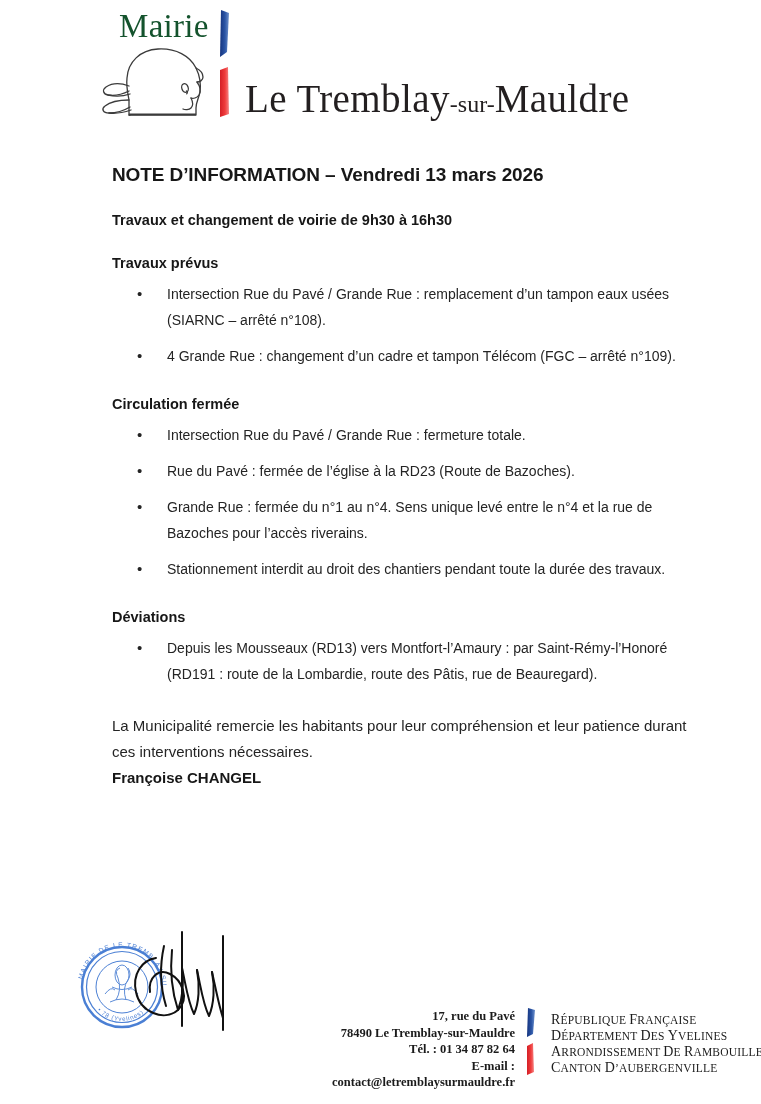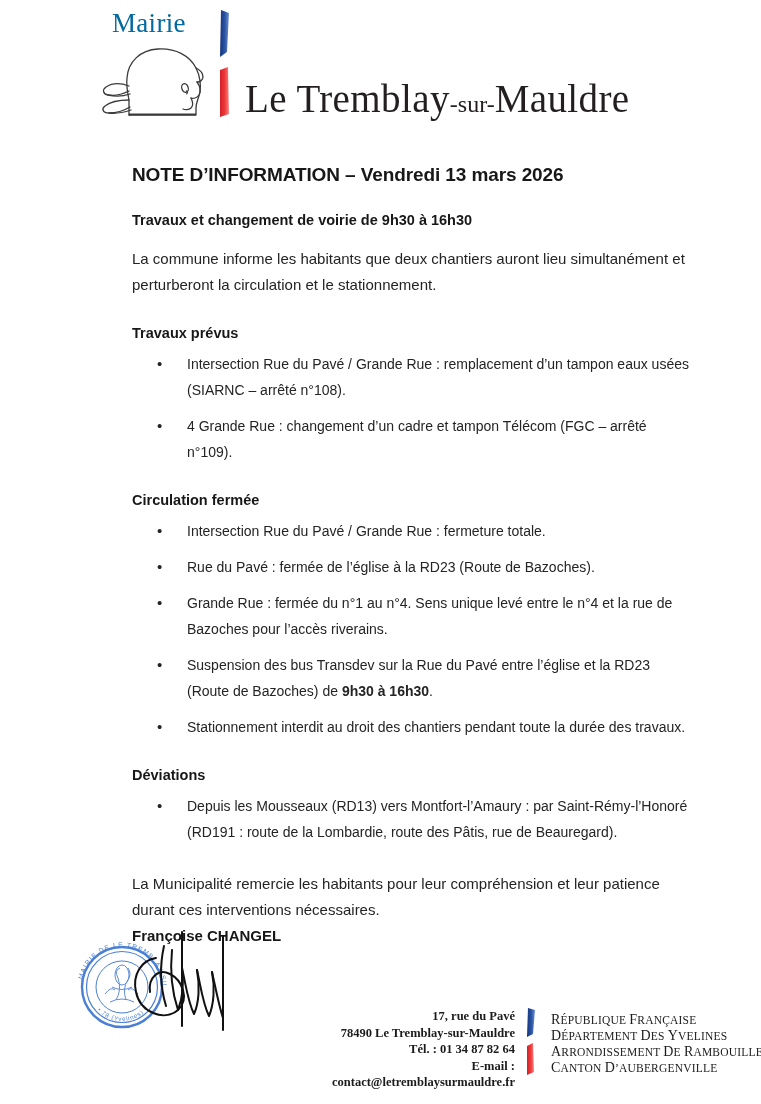--- a/index.html
+++ b/index.html
@@ -25,26 +25,26 @@
   }
   .logo-block {
     position: absolute;
     left: 96px;
     top: 2px;
     width: 135px;
     height: 125px;
   }
   .mairie-word {
     position: absolute;
-    left: 16px;
+    left: 23px;
     top: 6px;
     font-family: "Liberation Serif", serif;
-    font-size: 27px;
+    font-size: 33px;
     letter-spacing: 0.3px;
-    color: #0369a1;
+    color: #14532d;
   }
   .marianne {
     position: absolute;
     left: 0px;
     top: 44px;
     width: 125px;
     height: 82px;
   }
   .flag-bars {
     position: absolute;
@@ -66,21 +66,20 @@
 
   
   .doc {
     position: absolute;
     left: 0;
     top: 150px;
     width: 761px;
   }
   .doc-inner {
     padding: 0 72px 0 112px;
-    margin-left: 20px;
   }
   h1.note-title {
     font-size: 19px;
     font-weight: bold;
     margin: 14px 0 0 0;
     letter-spacing: -0.1px;
     color: #171717;
   }
   h2.subtitle {
     font-size: 14.5px;
@@ -242,34 +241,32 @@
   </div>
 </div>
 
 <div class="doc">
   <div class="doc-inner">
 
     <h1 class="note-title">NOTE D’INFORMATION – Vendredi 13 mars 2026</h1>
 
     <h2 class="subtitle">Travaux et changement de voirie de 9h30 à 16h30</h2>
 
-    <p class="para">La commune informe les habitants que deux chantiers auront lieu simultanément et perturberont la circulation et le stationnement.</p>
 
     <h3 class="section">Travaux prévus</h3>
     <ul class="bullets">
       <li>Intersection Rue du Pavé / Grande Rue : remplacement d’un tampon eaux usées (SIARNC – arrêté n°108).</li>
       <li>4 Grande Rue : changement d’un cadre et tampon Télécom (FGC – arrêté n°109).</li>
     </ul>
 
     <h3 class="section">Circulation fermée</h3>
     <ul class="bullets">
       <li>Intersection Rue du Pavé / Grande Rue : fermeture totale.</li>
       <li>Rue du Pavé : fermée de l’église à la RD23 (Route de Bazoches).</li>
       <li>Grande Rue : fermée du n°1 au n°4. Sens unique levé entre le n°4 et la rue de Bazoches pour l’accès riverains.</li>
-      <li><span>Suspension des bus Transdev sur la Rue du Pavé entre l’église et la RD23 (Route de Bazoches) de </span><span class="b">9h30 à 16h30</span><span>.</span></li>
     </ul>
 
     <ul class="bullets">
       <li>Stationnement interdit au droit des chantiers pendant toute la durée des travaux.</li>
     </ul>
 
     <h3 class="section">Déviations</h3>
     <ul class="bullets">
       <li>Depuis les Mousseaux (RD13) vers Montfort-l’Amaury : par Saint-Rémy-l’Honoré (RD191 : route de la Lombardie, route des Pâtis, rue de Beauregard).</li>
     </ul>

